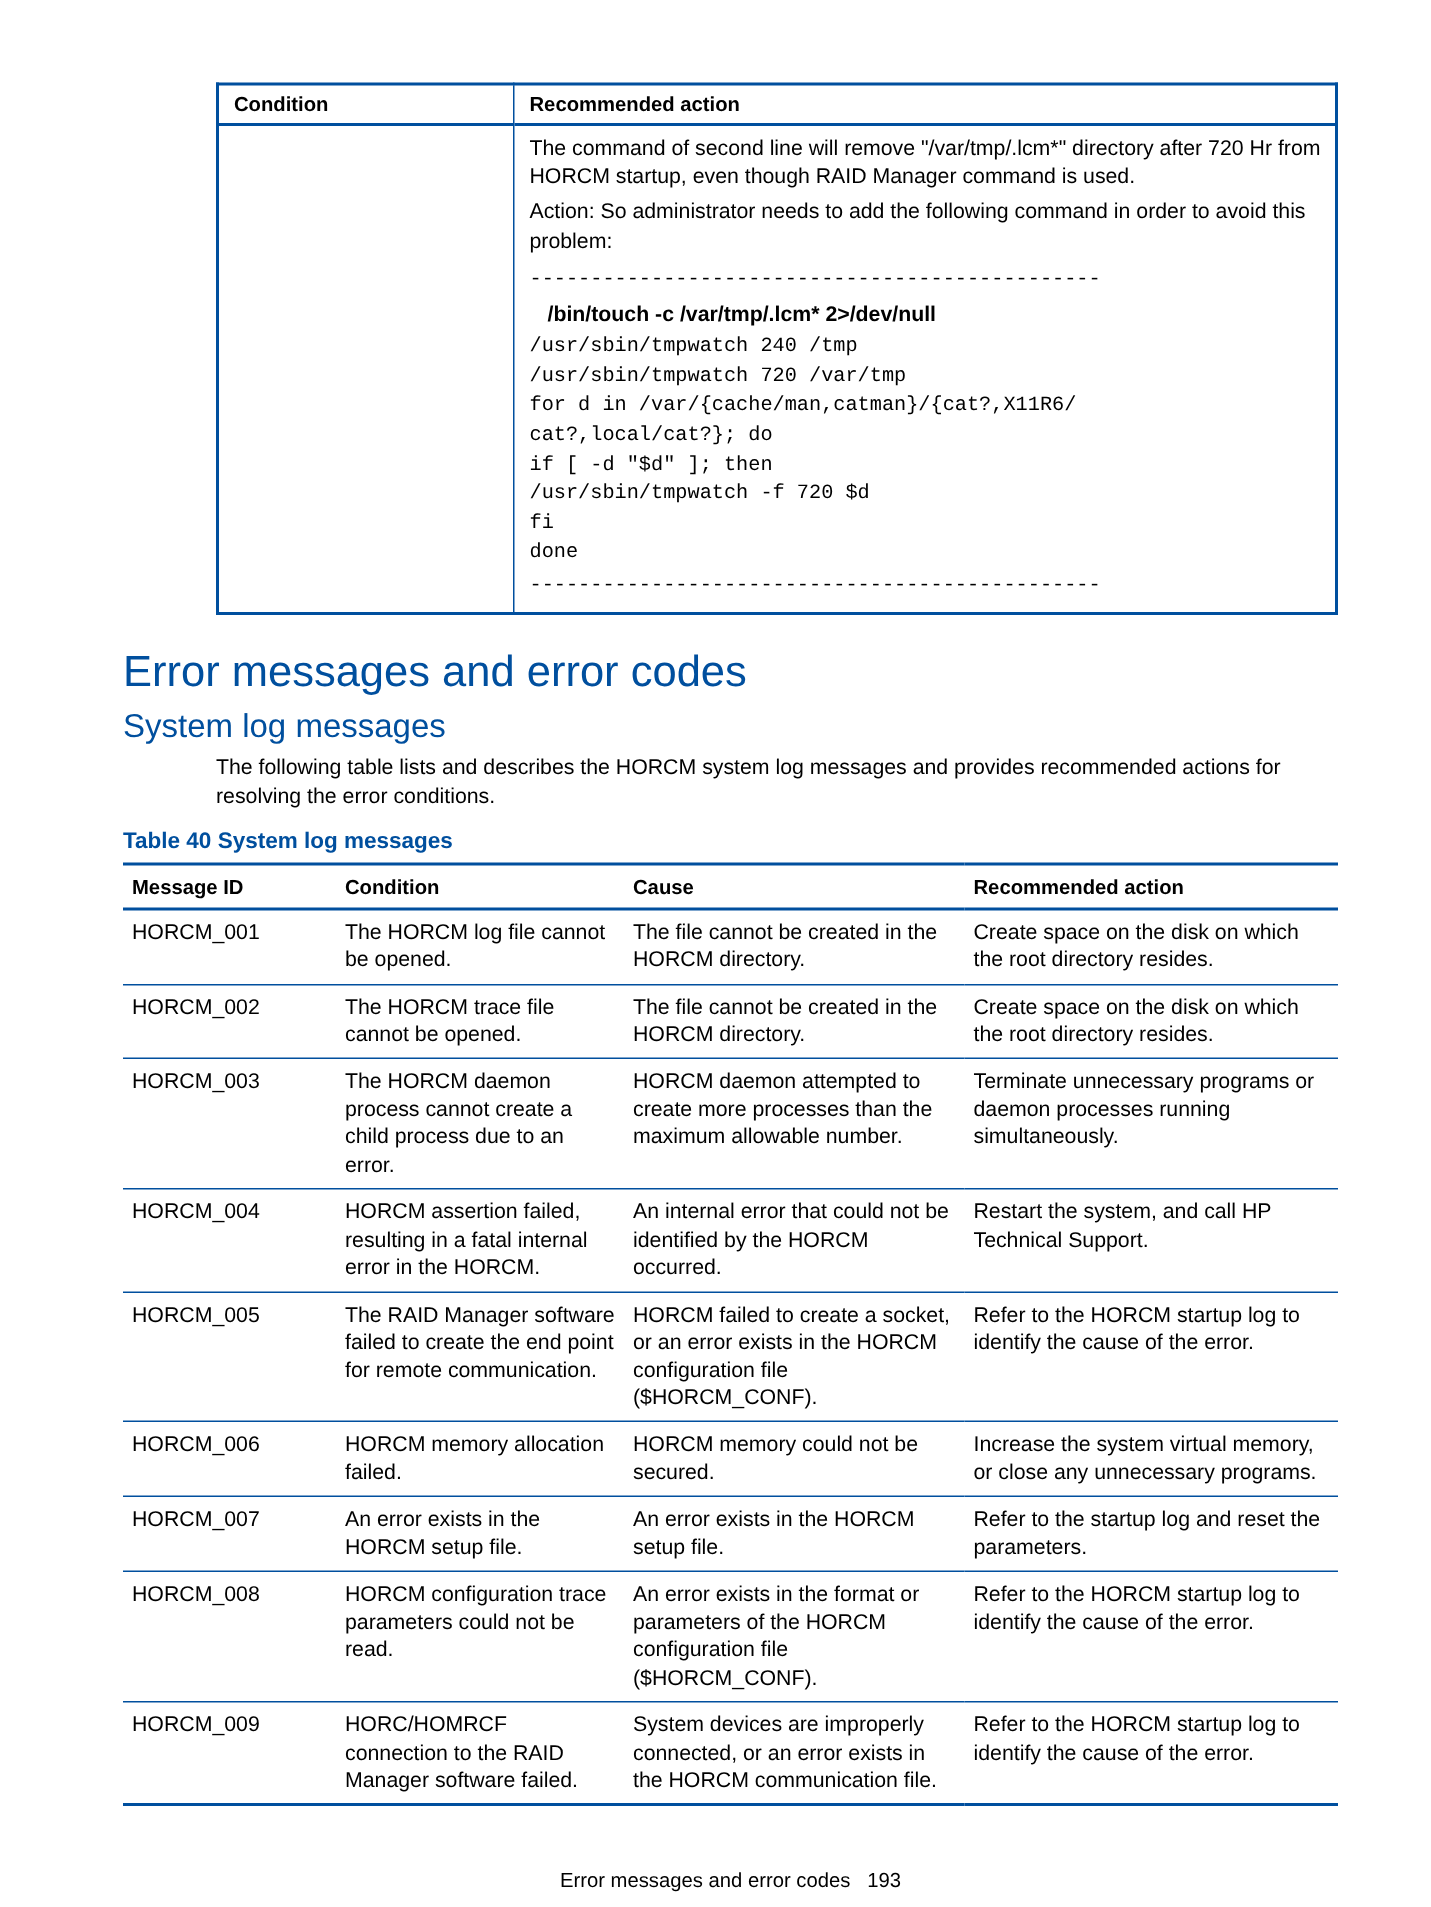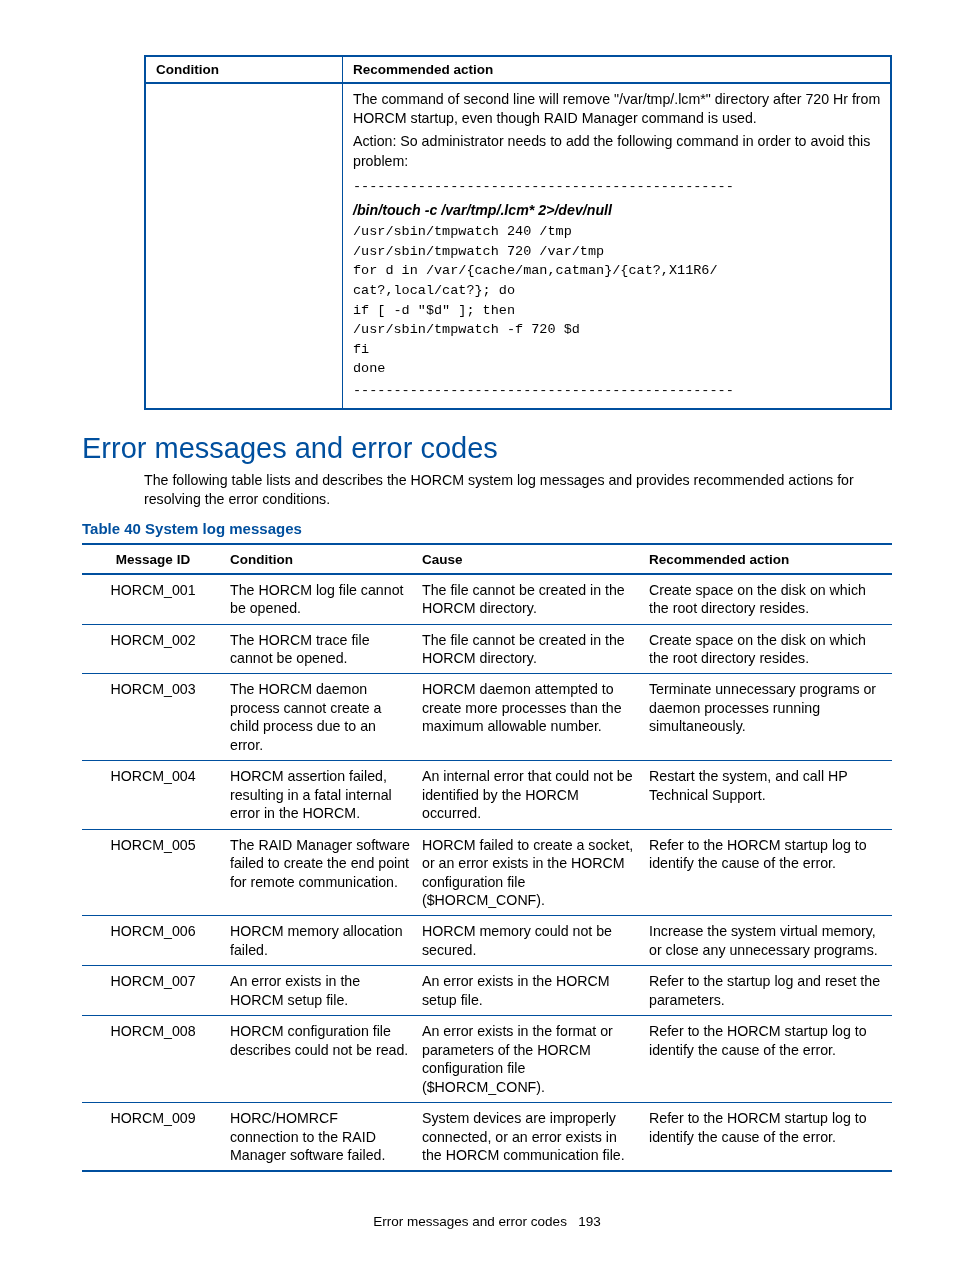--- a/index.html
+++ b/index.html
@@ -38,21 +38,21 @@
   .dashed { letter-spacing: 0px; font-family: monospace; color:#000; white-space: nowrap; overflow:hidden;}
   .mono { font-family: "Courier New", monospace; font-size: 13.5px; line-height: 1.45; }
   .bold { font-weight: bold; }
   h1 { font-weight: normal; color: #004f9e; font-size: 29px; margin: 22px 0 6px 0; }
   h2 { font-weight: normal; color: #004f9e; font-size: 22px; margin: 6px 0 6px 0; }
   .bodytext { margin-left: 62px; line-height: 1.35; margin-bottom:10px;}
   .tablecap { color:#004f9e; font-weight:bold; font-size:15px; margin: 0 0 6px 0;}
   .t2 { border-top: 2px solid #004f9e; border-bottom: 2px solid #004f9e; width:100%; }
   .t2 th { text-align:left; font-weight:bold; padding:7px 6px 6px 6px; border-bottom:2px solid #004f9e; font-size:13.5px;}
   .t2 td { text-align:left; padding:6px 6px 6px 6px; border-top:1px solid #004f9e; vertical-align:top; line-height:1.3;}
-  .t2 .c1 { width: 130px; text-align: center;}
+  .t2 .c1 { width: 130px;}
   .t2 .c2 { width: 180px;}
   .t2 .c3 { width: 215px;}
   .footer { text-align:center; font-size:13.5px; margin-top:42px;}
 </style>
 </head>
 <body>
 
 <div class="page">
 
   <table class="t1">
@@ -60,36 +60,37 @@
         <tr>
       <th class="cond">Condition</th>
       <th>Recommended action</th>
     </tr>
     <tr>
       <td class="cond"></td>
       <td>
         <div style="line-height:1.35;">The command of second line will remove "/var/tmp/.lcm*" directory after 720 Hr from HORCM startup, even though RAID Manager command is used.</div>
         <div style="line-height:1.35; margin-top:4px;">Action: So administrator needs to add the following command in order to avoid this problem:</div>
         <div class="mono dashed" style="margin-top:6px;">-----------------------------------------------</div>
-        <div class="bold" style="margin:6px 0 4px 0;font-style:italic;">/bin/touch -c /var/tmp/.lcm* 2&gt;/dev/null</div>
+        <div class="bold" style="margin:6px 0 4px 12px;">/bin/touch -c /var/tmp/.lcm* 2&gt;/dev/null</div>
         <div class="mono">/usr/sbin/tmpwatch 240 /tmp</div>
         <div class="mono">/usr/sbin/tmpwatch 720 /var/tmp</div>
         <div class="mono">for d in /var/{cache/man,catman}/{cat?,X11R6/</div>
         <div class="mono">cat?,local/cat?}; do</div>
         <div class="mono">    if [ -d "$d" ]; then</div>
         <div class="mono">            /usr/sbin/tmpwatch -f 720 $d</div>
         <div class="mono">    fi</div>
         <div class="mono">done</div>
         <div class="mono dashed" style="margin-top:2px;">-----------------------------------------------</div>
       </td>
     </tr>
   </tbody>
     </table>
 
   <h1>Error messages and error codes</h1>
+  <h2>System log messages</h2>
   <div class="bodytext">The following table lists and describes the HORCM system log messages and provides recommended actions for resolving the error conditions.</div>
 
   <div class="tablecap">Table 40 System log messages</div>
 
   <table class="t2">
     <thead>
       <tr>
         <th class="c1">Message ID</th>
         <th class="c2">Condition</th>
         <th class="c3">Cause</th>
@@ -134,21 +135,21 @@
           <td>Increase the system virtual memory, or close any unnecessary programs.</td>
         </tr>
         <tr>
           <td class="c1">HORCM_007</td>
           <td class="c2">An error exists in the HORCM setup file.</td>
           <td class="c3">An error exists in the HORCM setup file.</td>
           <td>Refer to the startup log and reset the parameters.</td>
         </tr>
         <tr>
           <td class="c1">HORCM_008</td>
-          <td class="c2">HORCM configuration file describes could not be read.</td>
+          <td class="c2">HORCM configuration trace parameters could not be read.</td>
           <td class="c3">An error exists in the format or parameters of the HORCM configuration file ($HORCM_CONF).</td>
           <td>Refer to the HORCM startup log to identify the cause of the error.</td>
         </tr>
         <tr>
           <td class="c1">HORCM_009</td>
           <td class="c2">HORC/HOMRCF connection to the RAID Manager software failed.</td>
           <td class="c3">System devices are improperly connected, or an error exists in the HORCM communication file.</td>
           <td>Refer to the HORCM startup log to identify the cause of the error.</td>
         </tr>
       </tbody>

